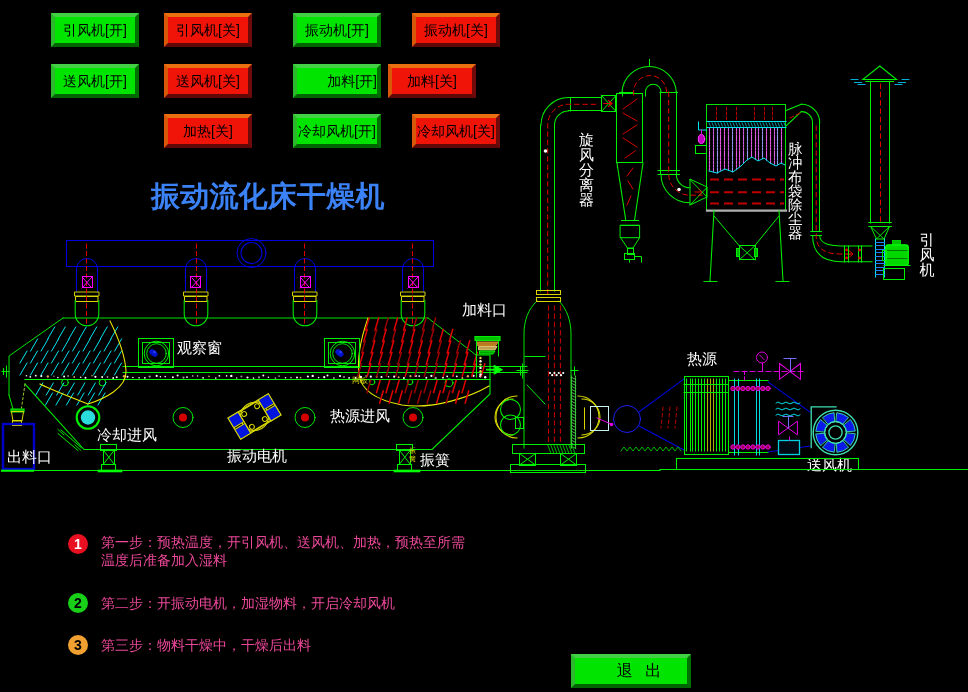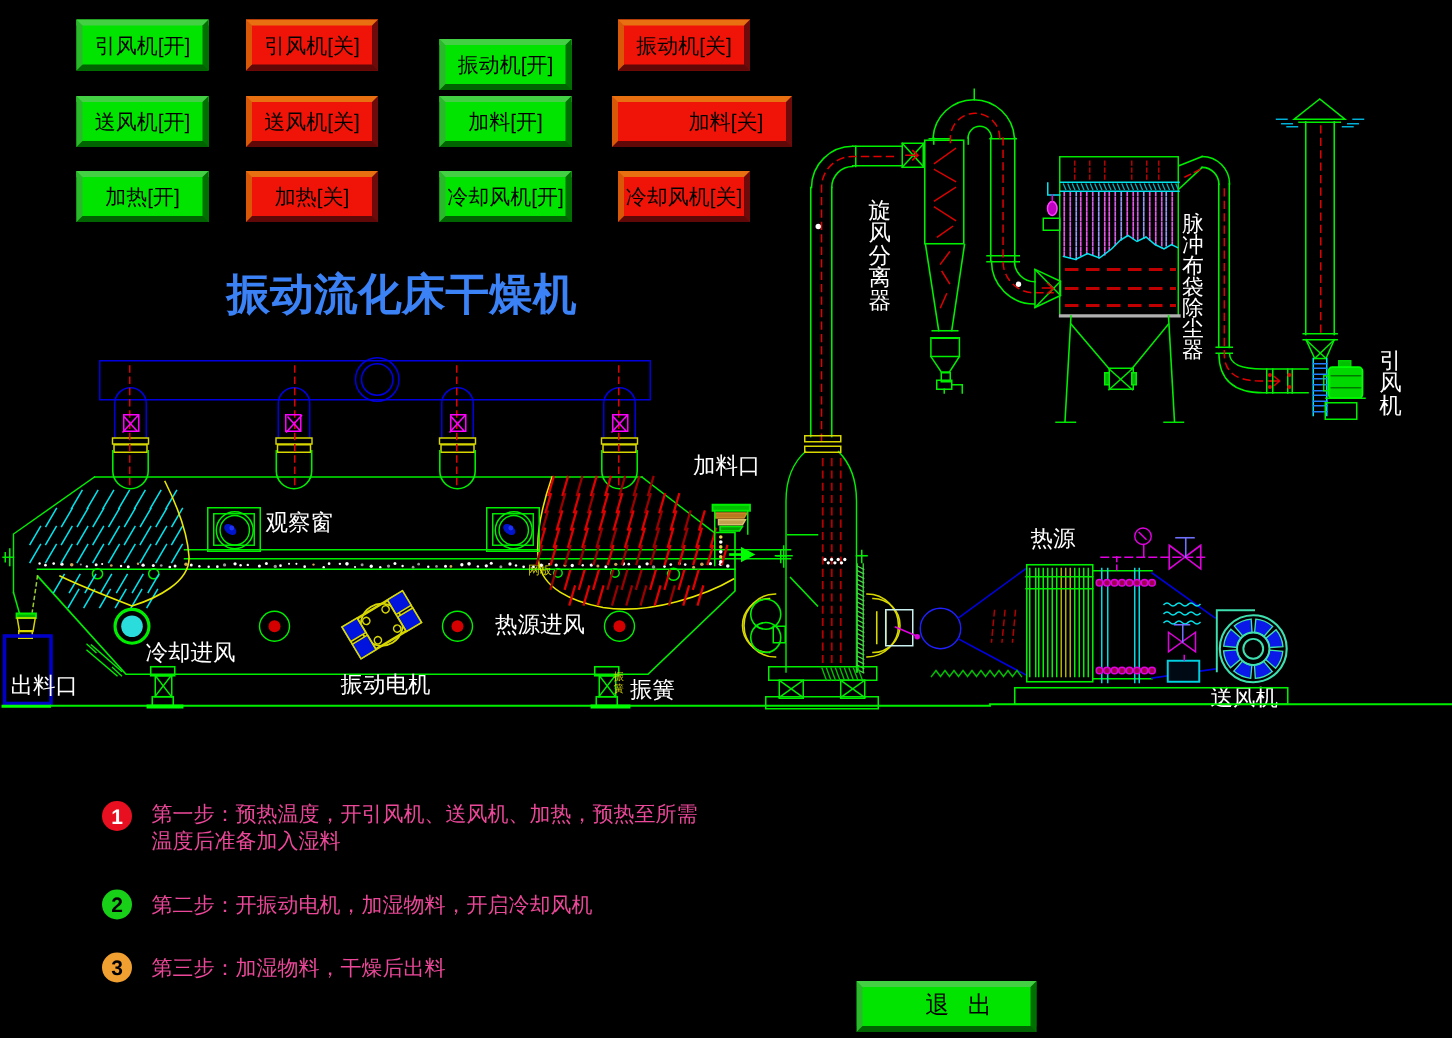--- a/index.html
+++ b/index.html
@@ -9,33 +9,32 @@
 .lbl{position:absolute;color:#ec4899;font-size:14px;white-space:nowrap;will-change:transform;}
 .stepc{position:absolute;width:20px;height:20px;border-radius:50%;font-weight:bold;font-size:14px;text-align:center;line-height:20px;}
 </style></head>
 <body>
 <div class="wrap">
 
 <div class="btn bg" style="left:51px;top:13px;">引风机[开]</div>
 
 <div class="btn br" style="left:164px;top:13px;">引风机[关]</div>
 
-<div class="btn bg" style="left:293px;top:26px;">振动机[开]</div>
+<div class="btn bg" style="left:293px;top:13px;">振动机[开]</div>
 
 <div class="btn br" style="left:412px;top:13px;">振动机[关]</div>
 
 <div class="btn bg" style="left:51px;top:63.5px;">送风机[开]</div>
 
 <div class="btn br" style="left:164px;top:63.5px;">送风机[关]</div>
 
-<div class="btn bg" style="left:293px;top:63.5px;">加料[开]</div>
-
-<div class="btn br" style="left:408px;top:63.5px;padding-left:32px;">加料[关]</div>
-
-<div class="btn bg" style="left:51px;top:114px;">加热[开]</div>
+<div class="btn bg" style="left:293px;top:63.5px;text-align:right;">加料[开]</div>
+
+<div class="btn br" style="left:388px;top:63.5px;">加料[关]</div>
+
 
 <div class="btn br" style="left:164px;top:114px;">加热[关]</div>
 
 <div class="btn bg" style="left:293px;top:114px;">冷却风机[开]</div>
 
 <div class="btn br" style="left:412px;top:114px;">冷却风机[关]</div>
 
 <div style="position:absolute;left:151px;top:177px;color:#3b82f6;font-size:29px;font-weight:bold;letter-spacing:0.2px;">振动流化床干燥机</div>
 
 <svg width="968" height="692" viewBox="0 0 968 692" style="position:absolute;left:0;top:0;will-change:transform;" stroke-linecap="square">
@@ -963,15 +962,15 @@
 <div class="stepc" style="left:68px;top:534px;background:#e81020;color:#fff;">1</div>
 
 <div class="lbl" style="left:101px;top:534px;line-height:17.5px;">第一步：预热温度，开引风机、送风机、加热，预热至所需<br>温度后准备加入湿料</div>
 
 <div class="stepc" style="left:68px;top:593px;background:#18d018;color:#000;">2</div>
 
 <div class="lbl" style="left:101px;top:595px;">第二步：开振动电机，加湿物料，开启冷却风机</div>
 
 <div class="stepc" style="left:68px;top:635px;background:#f0a030;color:#000;">3</div>
 
-<div class="lbl" style="left:101px;top:637px;">第三步：加湿物料，干燥后出料</div>
+<div class="lbl" style="left:101px;top:637px;">第三步：物料干燥中，干燥后出料</div>
 
 <div class="btn bg" style="left:571px;top:654px;width:92px;font-size:16px;letter-spacing:4px;padding-left:20px;">退 出</div>
 </div>
 </body></html>

